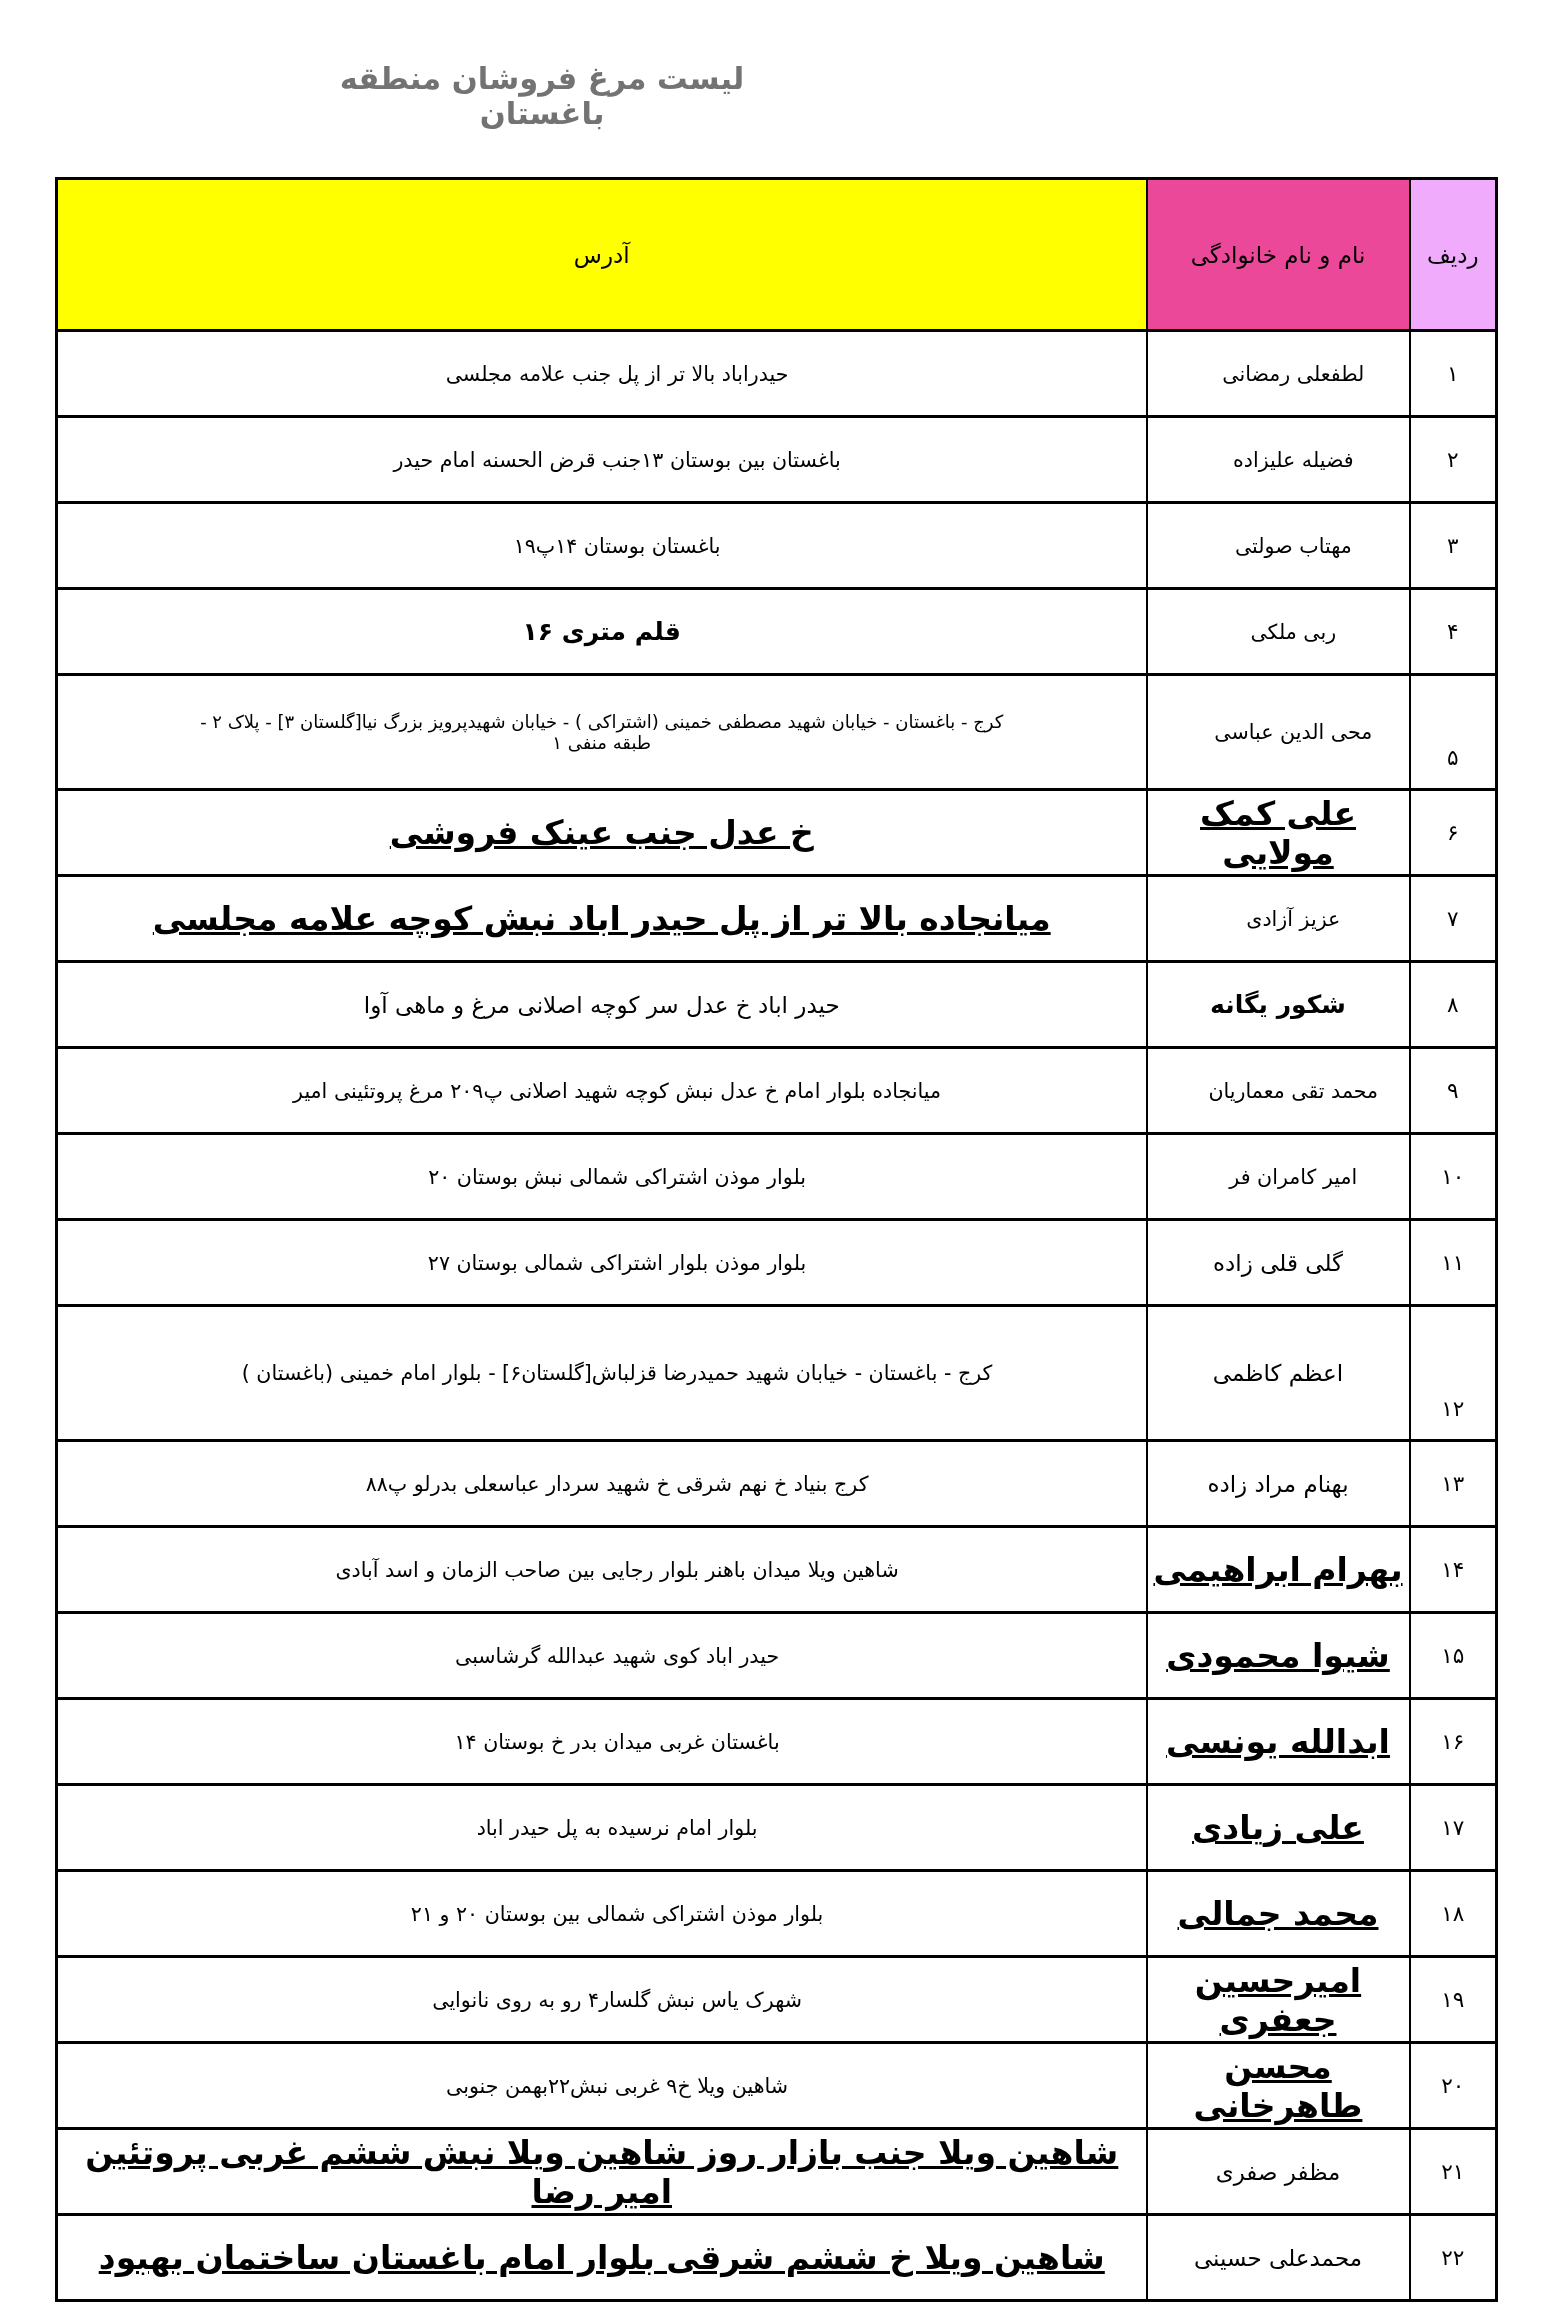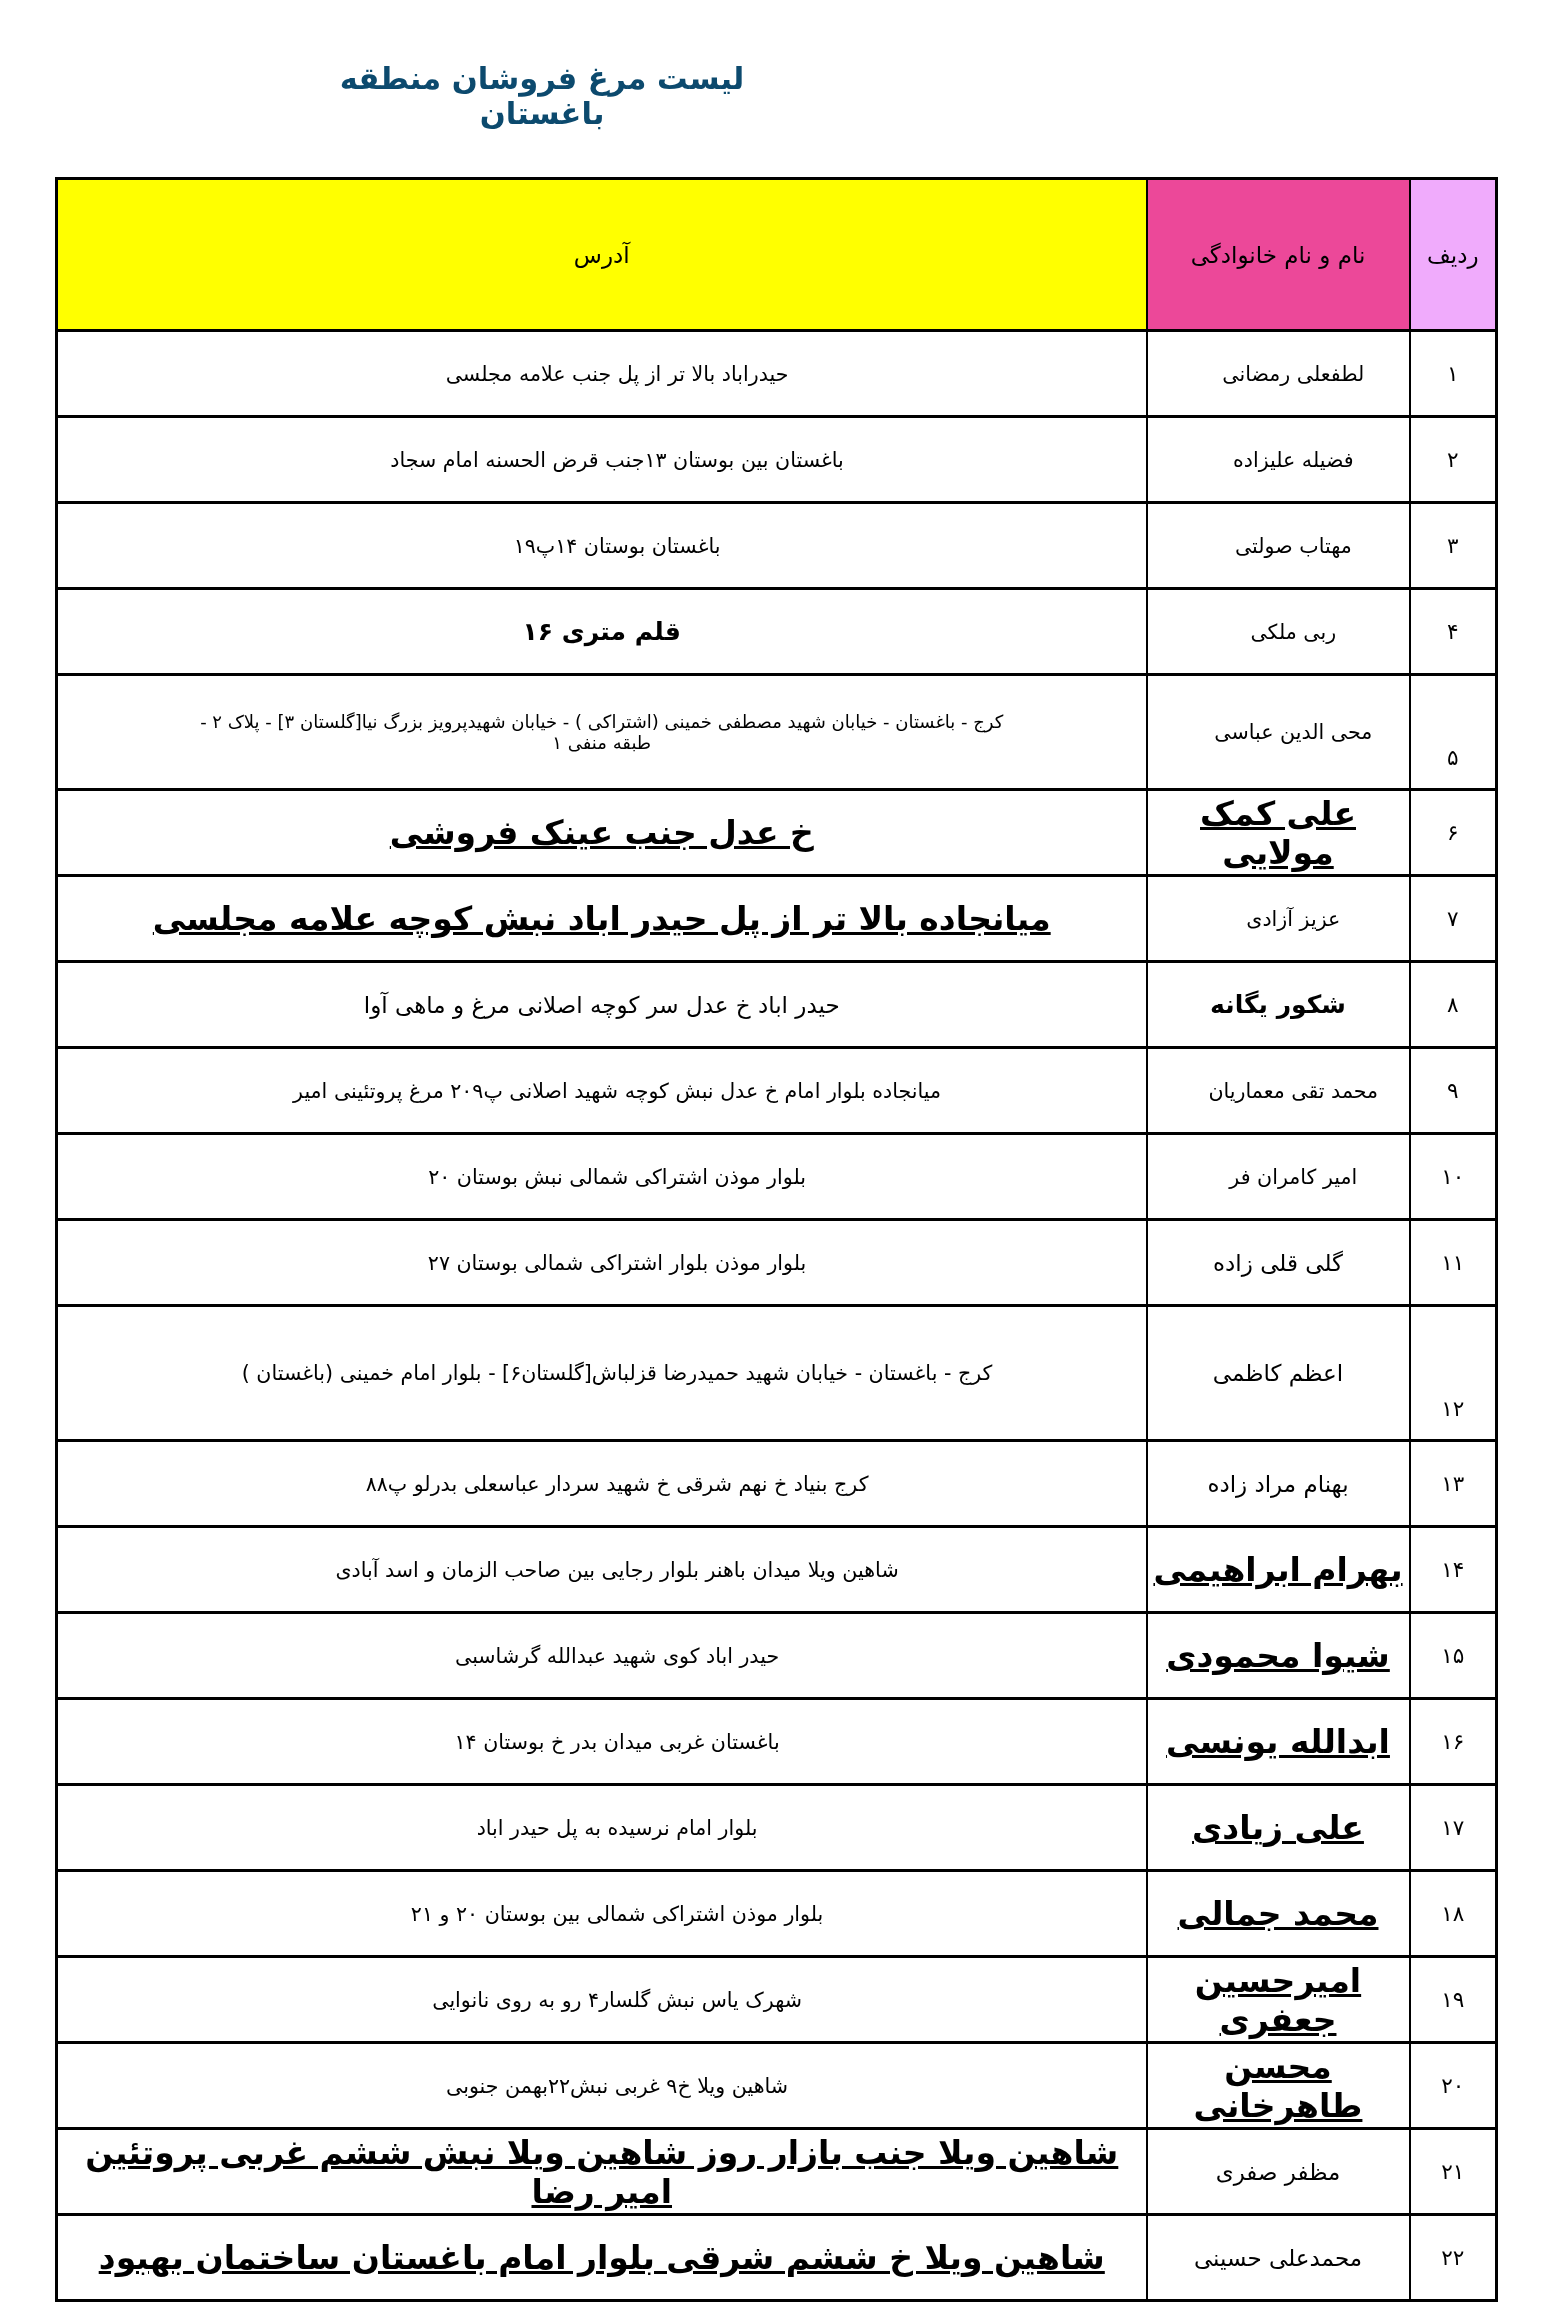--- a/index.html
+++ b/index.html
@@ -17,21 +17,21 @@
   }
   .doc-title {
     position: absolute;
     top: 61px;
     left: 318px;
     width: 448px;
     margin: 0;
     text-align: center;
     font-size: 30.5px;
     font-weight: bold;
-    color: #0c4a6e;
+    color: #737373;
     font-family: "DejaVu Sans", sans-serif;
   }
   table.vendors {
     position: absolute;
     top: 177px;
     left: 55px;
     width: 1443px;
     border-collapse: collapse;
     table-layout: fixed;
     border: 3.6px solid #000;
@@ -84,21 +84,21 @@
     <tbody id="rows">
   <tr>
     <td class="cell-num">۱</td>
     <td class="cell-name t-n">لطفعلی رمضانی</td>
     <td class="cell-addr t-n">حیدراباد بالا تر از پل جنب علامه مجلسی</td>
   </tr>
 
   <tr>
     <td class="cell-num">۲</td>
     <td class="cell-name t-n">فضیله علیزاده</td>
-    <td class="cell-addr t-n">باغستان بین بوستان ۱۳جنب قرض الحسنه امام سجاد</td>
+    <td class="cell-addr t-n">باغستان بین بوستان ۱۳جنب قرض الحسنه امام حیدر</td>
   </tr>
 
   <tr>
     <td class="cell-num">۳</td>
     <td class="cell-name t-n">مهتاب صولتی</td>
     <td class="cell-addr t-n">باغستان بوستان ۱۴پ۱۹</td>
   </tr>
 
   <tr>
     <td class="cell-num">۴</td>

